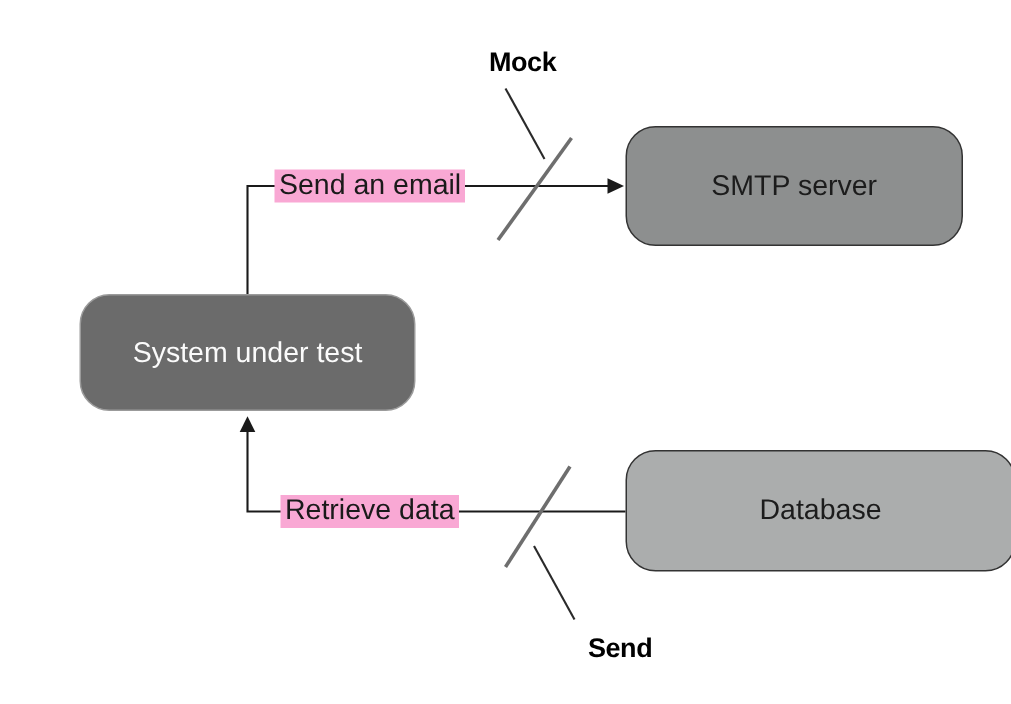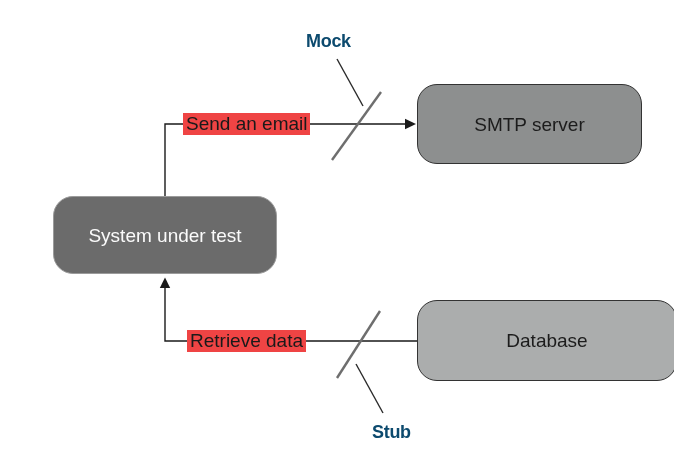--- a/index.html
+++ b/index.html
@@ -40,36 +40,37 @@
     color: #1c1c1c;
   }
   .node-db {
     left: 417px; top: 300px; width: 260px; height: 81px;
     background: #abadad;
     border: 1.5px solid #333333;
     color: #1c1c1c;
   }
   .edge-label {
     position: absolute;
-    background: #ef4444;
+    background: #f9a8d4;
     font-size: 19px;
     color: #1a1a1a;
     padding: 0 3px;
     white-space: nowrap;
     transform: translateY(-50%);
   }
   .edge-label-send { left: 183px; top: 124px; }
   .edge-label-retrieve { left: 187px; top: 341px; }
   .annotation {
     position: absolute;
     font-weight: 700;
     font-size: 18px;
-    color: #0c4a6e;
+    color: #000000;
     white-space: nowrap;
     letter-spacing: -0.3px;
+    margin-left: 20px;
   }
   .annotation-mock { left: 306px; top: 31px; }
   .annotation-stub { left: 372px; top: 422px; }
 </style>
 </head>
 <body>
 
 <div class="stage">
 
   <svg class="connector-layer" viewBox="0 0 674 469" xmlns="http://www.w3.org/2000/svg" aria-hidden="true">
@@ -98,15 +99,15 @@
   <div class="node node-db">
     <span>Database</span>
   </div>
 
   <div class="edge-label edge-label-send">Send an email</div>
 
   <div class="edge-label edge-label-retrieve">Retrieve data</div>
 
   <div class="annotation annotation-mock">Mock</div>
 
-  <div class="annotation annotation-stub">Stub</div>
+  <div class="annotation annotation-stub">Send</div>
 
 </div>
 
 </body></html>

